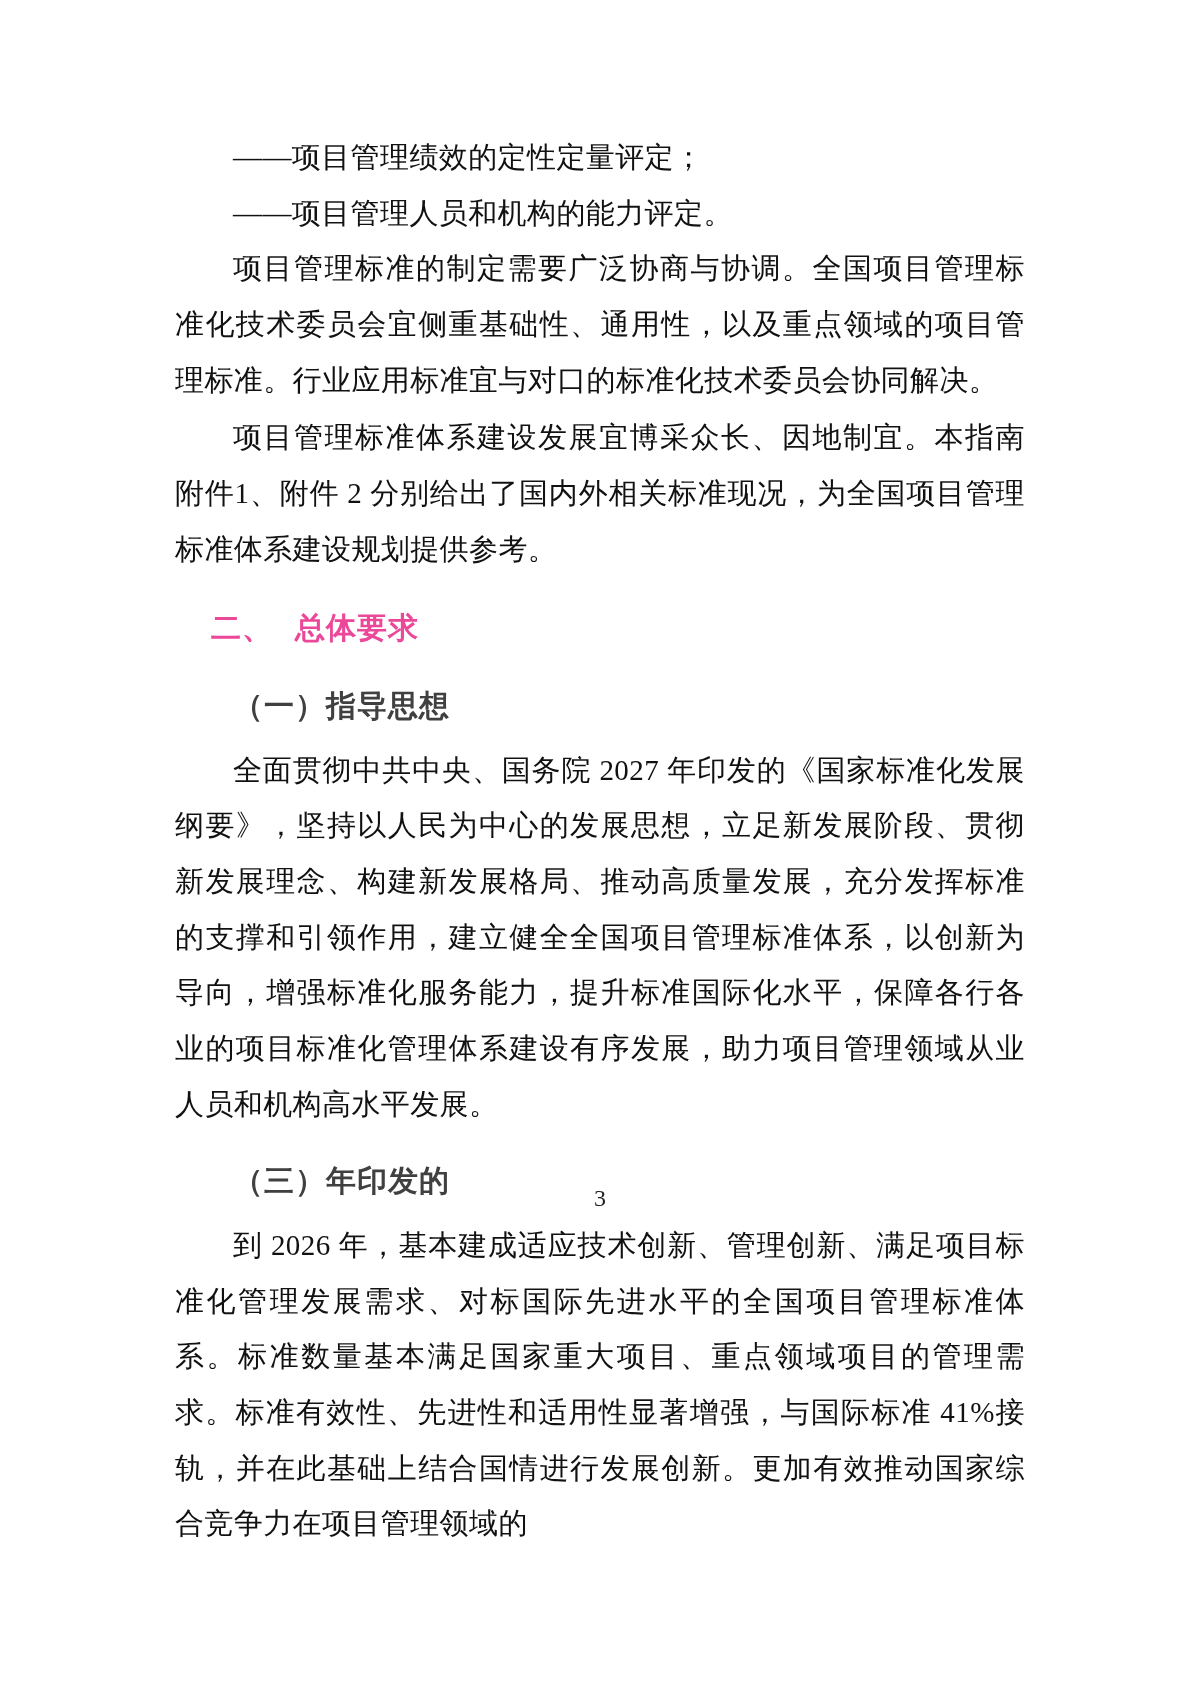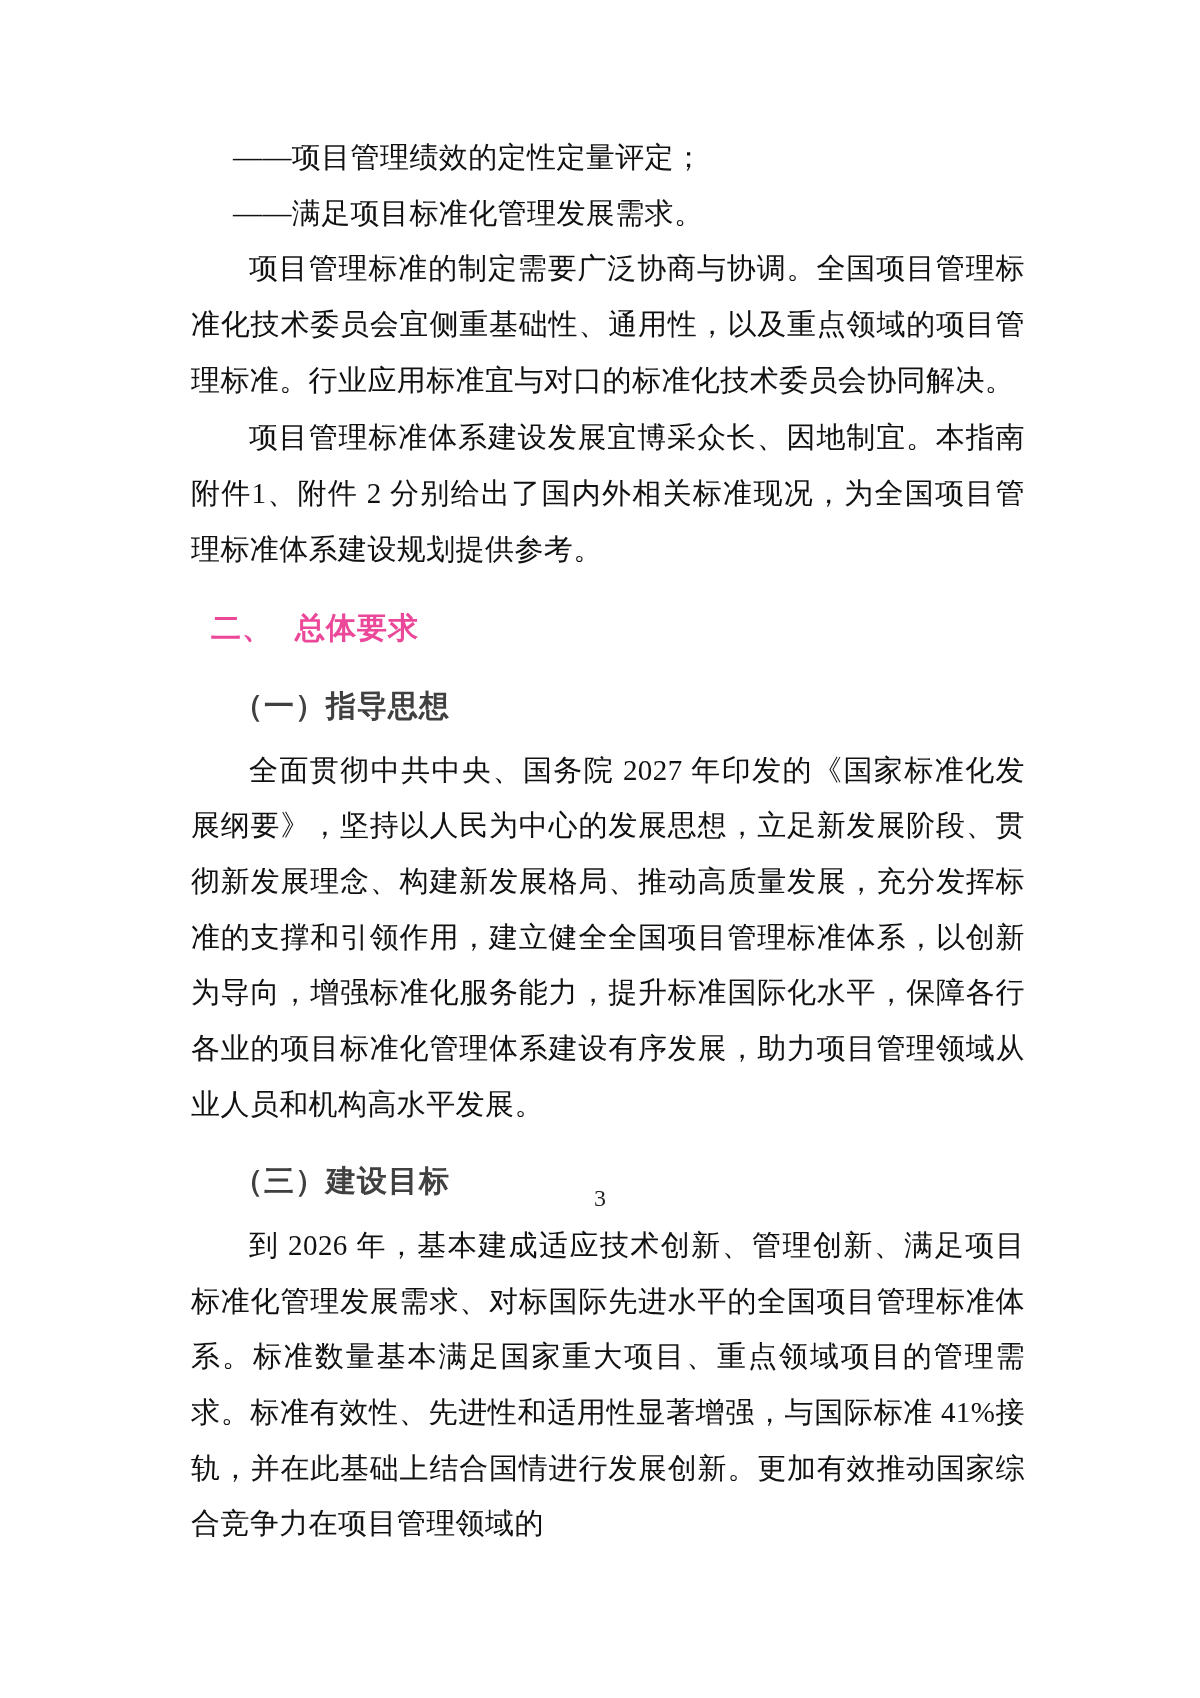--- a/index.html
+++ b/index.html
@@ -22,21 +22,21 @@
     box-sizing: border-box;
     padding: 130px 175px 60px 175px;
   }
   .doc-body {
     font-size: 29px;
     line-height: 1.92;
     color: #111111;
     letter-spacing: 0.4px;
   }
   .para {
-    margin: 0 0 2px 16px;
+    margin: 0 0 2px 0;
     text-align: justify;
     text-justify: inter-ideograph;
   }
   .indent {
     text-indent: 58px;
   }
   .dash-line {
     text-indent: 58px;
     margin: 0;
   }
@@ -73,34 +73,34 @@
   }
 </style>
 </head>
 <body>
 
 <div class="page">
   <div class="doc-body">
 
     <p class="para dash-line">——项目管理绩效的定性定量评定；</p>
 
-    <p class="para dash-line">——满足项目标准化管理发展需求。</p>
+    <p class="para dash-line">——项目管理人员和机构的能力评定。</p>
 
     <p class="para indent">项目管理标准的制定需要广泛协商与协调。全国项目管理标准化技术委员会宜侧重基础性、通用性，以及重点领域的项目管理标准。行业应用标准宜与对口的标准化技术委员会协同解决。</p>
 
     <p class="para indent">项目管理标准体系建设发展宜博采众长、因地制宜。本指南附件1、附件 2 分别给出了国内外相关标准现况，为全国项目管理标准体系建设规划提供参考。</p>
 
     <div class="heading-1">
       <span class="num">二、</span><span>总体要求</span>
     </div>
 
     <div class="heading-2">（一）指导思想</div>
 
     <p class="para indent">全面贯彻中共中央、国务院 2027 年印发的《国家标准化发展纲要》，坚持以人民为中心的发展思想，立足新发展阶段、贯彻新发展理念、构建新发展格局、推动高质量发展，充分发挥标准的支撑和引领作用，建立健全全国项目管理标准体系，以创新为导向，增强标准化服务能力，提升标准国际化水平，保障各行各业的项目标准化管理体系建设有序发展，助力项目管理领域从业人员和机构高水平发展。</p>
 
-    <div class="heading-2">（三）建设目标</div>
+    <div class="heading-2">（三）年印发的</div>
 
     <p class="para indent">到 2026 年，基本建成适应技术创新、管理创新、满足项目标准化管理发展需求、对标国际先进水平的全国项目管理标准体系。标准数量基本满足国家重大项目、重点领域项目的管理需求。标准有效性、先进性和适用性显著增强，与国际标准 41%接轨，并在此基础上结合国情进行发展创新。更加有效推动国家综合竞争力在项目管理领域的</p>
 
   </div>
 
   <div class="page-number">3</div>
 </div>
 
 </body></html>

